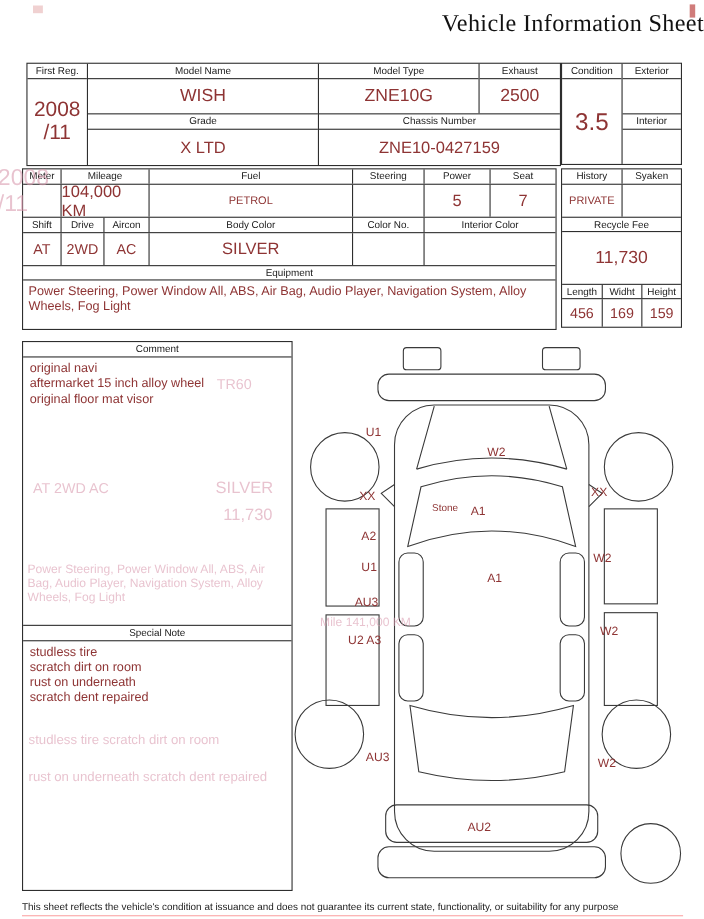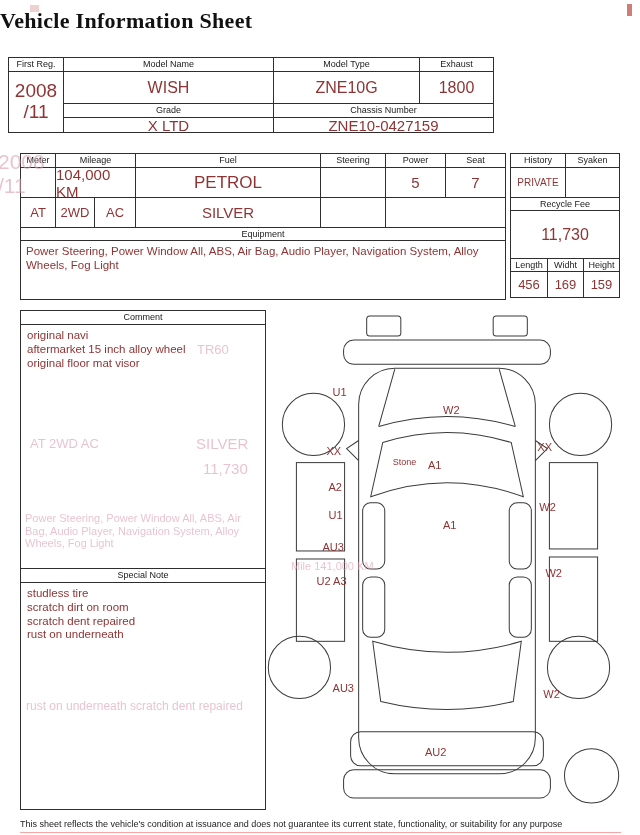--- a/index.html
+++ b/index.html
@@ -1,18 +1,18 @@
 <!DOCTYPE html>
 <html><head>
 <meta charset="utf-8">
 <style>
   *{margin:0;padding:0;box-sizing:border-box}
   html,body{background:#fff}
   .sheet{position:relative;width:640px;height:835px;background:#fff;font-family:"Liberation Sans",sans-serif;color:#111;overflow:hidden}
-  .title{position:absolute;top:8px;left:0;width:100%;text-align:left;font-family:"Liberation Serif",serif;font-size:22px;font-weight:700;letter-spacing:.3px}
+  .title{position:absolute;top:8px;left:0;width:100%;text-align:right;font-family:"Liberation Serif",serif;font-size:22px;font-weight:400;letter-spacing:.3px}
   .box{position:absolute;border:1px solid #2e2e2e;background:transparent}
   .col{display:flex;flex-direction:column}
   .row{display:flex;width:100%}
   .bb{border-bottom:1px solid #2e2e2e}
   .br{border-right:1px solid #2e2e2e}
   .hl{font-size:9px;color:#1a1a1a;text-align:center;line-height:13px;white-space:nowrap;overflow:hidden}
   .val{display:flex;align-items:center;justify-content:center;color:#8e3434;overflow:hidden}
   .pre{white-space:pre-line;text-align:center;line-height:1.1}
   .notes{font-size:11.5px;color:#8e3434;padding:4px 6px;line-height:1.2}
   .eqp{font-size:11.5px;color:#8e3434;padding:3px 5px;line-height:1.25}
@@ -22,65 +22,85 @@
 </style>
 </head>
 <body>
 
 <div class="sheet">
 
   <div class="title">Vehicle Information Sheet</div>
   <div style="position:absolute;left:30px;top:5px;width:9px;height:7px;background:#d99;opacity:.45"></div>
   <div style="position:absolute;left:627px;top:4px;width:5px;height:12px;background:#c0504d;opacity:.75"></div>
 
-  <div class="box row" style="left:8px;top:57px;width:486px;height:76px">
+  <div class="box row" style="left:24px;top:57px;width:486px;height:94px">
     <div class="col br" style="width:55px">
       <div class="hl bb" style="height:14px">First Reg.</div>
       <div class="val pre" style="flex:1;font-size:19px">2008
 /11</div>
     </div>
     <div class="col br" style="width:210px">
       <div class="hl bb" style="height:14px">Model Name</div>
       <div class="val bb" style="height:32px;font-size:16px">WISH</div>
       <div class="hl bb" style="height:14px">Grade</div>
       <div class="val" style="flex:1;font-size:15px">X LTD</div>
     </div>
     <div class="col" style="flex:1">
       <div class="row bb" style="height:46px">
         <div class="col br" style="width:146px">
           <div class="hl bb" style="height:14px">Model Type</div>
           <div class="val" style="flex:1;font-size:16px">ZNE10G</div>
         </div>
         <div class="col" style="flex:1">
           <div class="hl bb" style="height:14px">Exhaust</div>
-          <div class="val" style="flex:1;font-size:16px">1800</div>
+          <div class="val" style="flex:1;font-size:16px">2500</div>
         </div>
       </div>
       <div class="hl bb" style="height:14px">Chassis Number</div>
       <div class="val" style="flex:1;font-size:15px">ZNE10-0427159</div>
     </div>
   </div>
 
+  <div class="box row" style="left:510px;top:57px;width:110px;height:93px">
+    <div class="col br" style="width:55px">
+      <div class="hl bb" style="height:14px">Condition</div>
+      <div class="val" style="flex:1;font-size:22px">3.5</div>
+    </div>
+    <div class="col" style="flex:1">
+      <div class="hl bb" style="height:14px">Exterior</div>
+      <div class="val bb" style="height:32px"></div>
+      <div class="hl bb" style="height:14px">Interior</div>
+      <div class="val" style="flex:1"></div>
+    </div>
+  </div>
 
   <div class="box col" style="left:20px;top:153px;width:486px;height:147px">
     <div class="row bb" style="height:14px">
       <div class="hl br" style="width:35px">Meter</div>
       <div class="hl br" style="width:80px">Mileage</div>
       <div class="hl br" style="width:185px">Fuel</div>
       <div class="hl br" style="width:65px">Steering</div>
       <div class="hl br" style="width:60px">Power</div>
       <div class="hl" style="flex:1">Seat</div>
     </div>
     <div class="row bb" style="height:30px">
       <div class="val br" style="width:35px"></div>
       <div class="val br" style="width:80px;font-size:15px">104,000 KM</div>
-      <div class="val br" style="width:185px;font-size:17px">PETROL</div>
+      <div class="val br" style="width:185px;font-size:10px">PETROL</div>
       <div class="val br" style="width:65px"></div>
       <div class="val br" style="width:60px;font-size:15px">5</div>
       <div class="val" style="flex:1;font-size:15px">7</div>
+    </div>
+    <div class="row bb" style="height:14px">
+      <div class="hl br" style="width:35px">Shift</div>
+      <div class="hl br" style="width:39px">Drive</div>
+      <div class="hl br" style="width:41px">Aircon</div>
+      <div class="hl br" style="width:185px">Body Color</div>
+      <div class="hl br" style="width:65px">Color No.</div>
+      <div class="hl" style="flex:1">Interior Color</div>
     </div>
     <div class="row bb" style="height:30px">
       <div class="val br" style="width:35px;font-size:13px">AT</div>
       <div class="val br" style="width:39px;font-size:13px">2WD</div>
       <div class="val br" style="width:41px;font-size:13px">AC</div>
       <div class="val br" style="width:185px;font-size:15px">SILVER</div>
       <div class="val br" style="width:65px"></div>
       <div class="val" style="flex:1"></div>
     </div>
     <div class="hl bb" style="height:13px">Equipment</div>
@@ -114,22 +134,22 @@
     <div class="hl bb" style="height:14px">Comment</div>
     <div class="notes bb" style="height:244px">
       <div>original navi</div>
       <div>aftermarket 15 inch alloy wheel</div>
       <div>original floor mat visor</div>
     </div>
     <div class="hl bb" style="height:14px">Special Note</div>
     <div class="notes" style="flex:1">
       <div>studless tire</div>
       <div>scratch dirt on room</div>
+      <div>rust on underneath</div>
       <div>scratch dent repaired</div>
-      <div>rust on underneath</div>
     </div>
   </div>
 
   <div style="position:absolute;left:266px;top:310px;width:362px;height:502px">
     <svg viewBox="0 0 360 500" width="362" height="502">
       <g fill="none" stroke="#3a3a3a" stroke-width="1">
         <rect x="100" y="6" width="34" height="20" rx="3"></rect>
         <rect x="226" y="6" width="34" height="20" rx="3"></rect>
         <rect x="77" y="30" width="206" height="24" rx="10"></rect>
         <rect x="92" y="58" width="176" height="404" rx="36"></rect>
@@ -177,17 +197,18 @@
   </div>
 
   <div class="ghost" style="left:-2px;top:150px;font-size:21px">2008
 /11</div>
   <div class="ghost" style="left:30px;top:437px;font-size:13px">AT  2WD  AC</div>
   <div class="ghost" style="left:196px;top:435px;font-size:15px">SILVER</div>
   <div class="ghost" style="left:203px;top:460px;font-size:15px">11,730</div>
   <div class="ghost" style="left:25px;top:512px;width:238px;font-size:11px">Power Steering, Power Window All, ABS, Air Bag, Audio Player, Navigation System, Alloy Wheels, Fog Light</div>
   <div class="ghost" style="left:197px;top:343px;font-size:13px">TR60</div>
   <div class="ghost" style="left:291px;top:560px;font-size:11px">Mile  141,000 KM</div>
+  <div class="ghost" style="left:26px;top:666px;width:230px;font-size:12px">studless tire   scratch dirt on room</div>
   <div class="ghost" style="left:26px;top:700px;width:230px;font-size:12px">rust on underneath   scratch dent repaired</div>
 
   <div class="footer">This sheet reflects the vehicle's condition at issuance and does not guarantee its current state, functionality, or suitability for any purpose</div>
 
 </div>
 
 </body></html>

